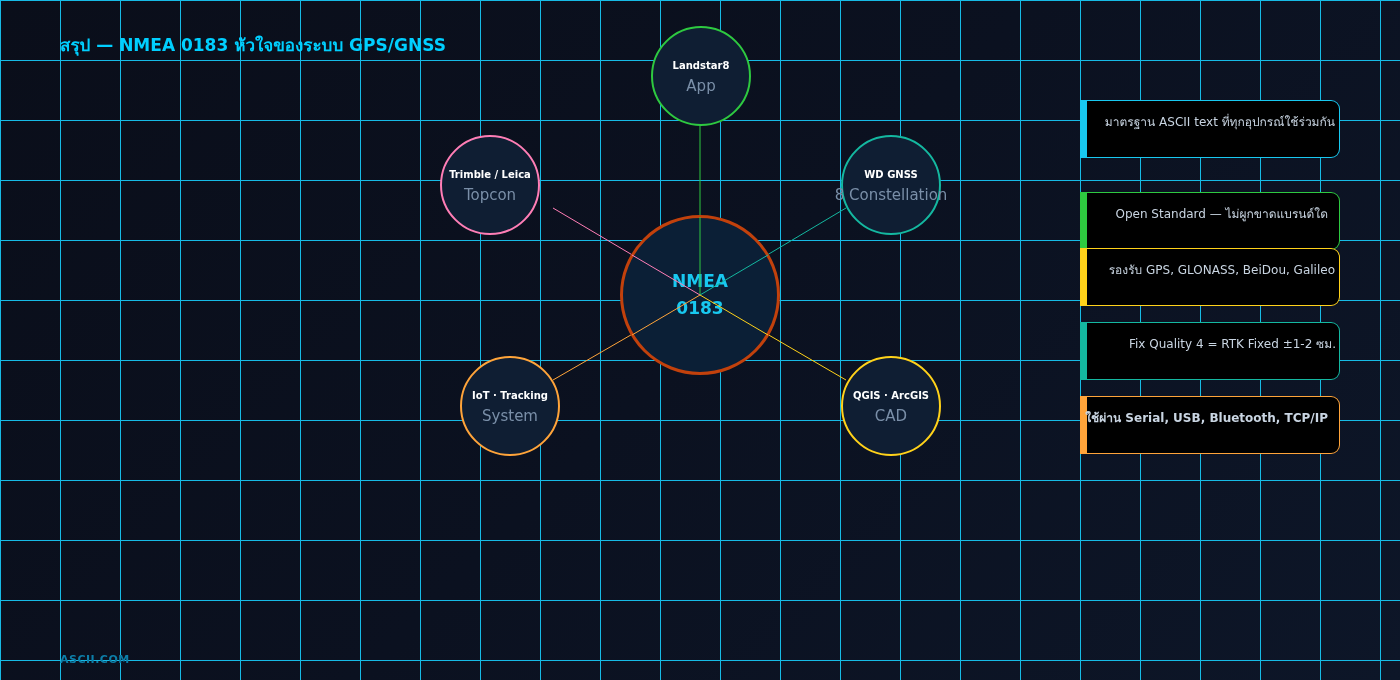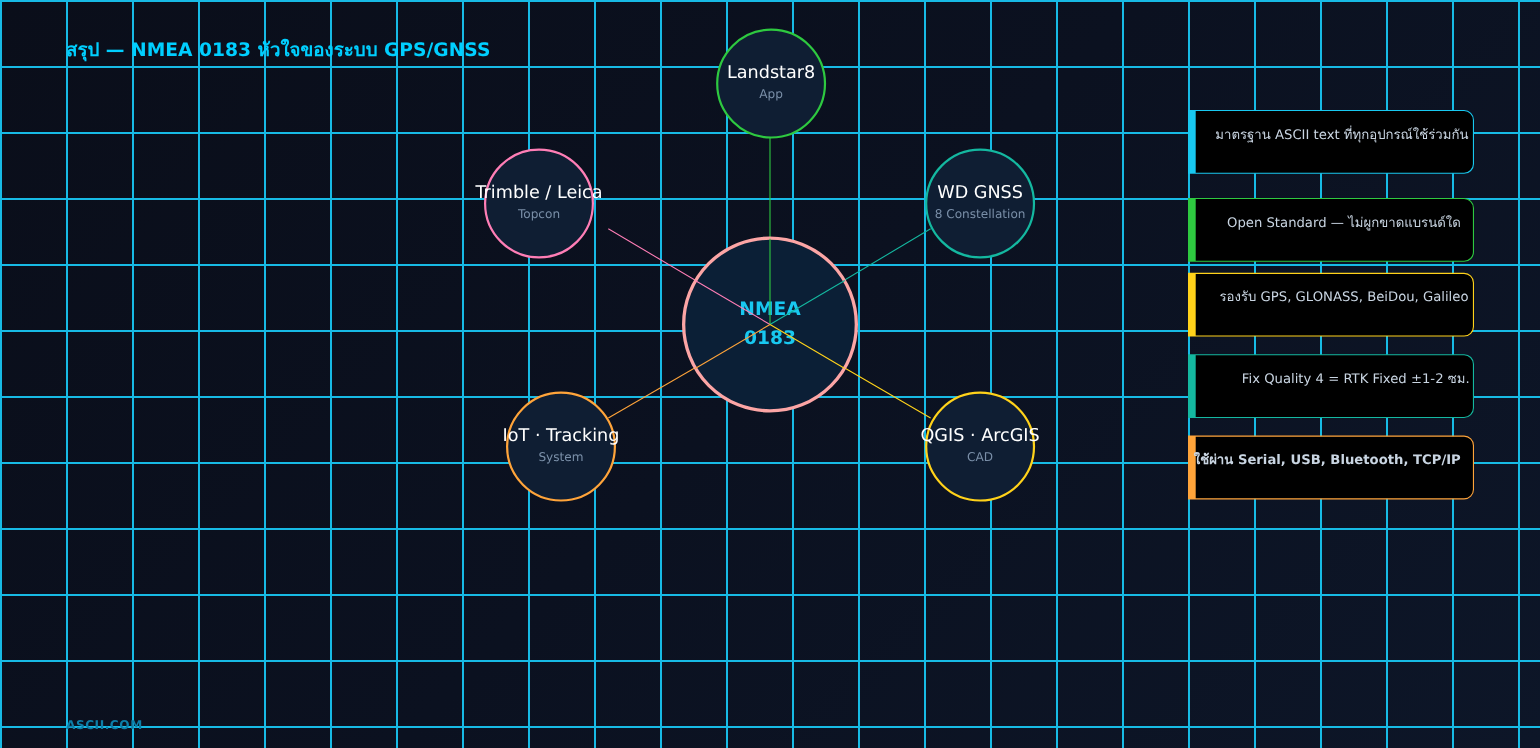--- a/index.html
+++ b/index.html
@@ -50,21 +50,21 @@
       width: 1400px; height: 680px;
       pointer-events: none;
     }
     .hub {
       position: absolute;
       left: 620px;
       top: 215px;
       width: 154px;
       height: 154px;
       border-radius: 50%;
-      border: 3px solid #fca5a5;
+      border: 3px solid #c2410c;
       background: #0b1f36;
       display: flex;
       flex-direction: column;
       align-items: center;
       justify-content: center;
       box-sizing: content-box;
     }
     .hub span {
       display: block;
       font-size: 17px;
@@ -80,28 +80,28 @@
       border-radius: 50%;
       border: 2px solid #fff;
       background: #0f1e33;
       display: flex;
       flex-direction: column;
       align-items: center;
       justify-content: center;
       text-align: center;
     }
     .node .n-title {
-      font-size: 16px;
-      font-weight: normal;
+      font-size: 10px;
+      font-weight: bold;
       color: #ffffff;
       white-space: nowrap;
       line-height: 16px;
     }
     .node .n-sub {
-      font-size: 11px;
+      font-size: 15px;
       color: #7a8fa8;
       white-space: nowrap;
       line-height: 16px;
       margin-top: 4px;
     }
     .card {
       position: absolute;
       left: 1080px;
       width: 260px;
       height: 58px;
@@ -165,21 +165,21 @@
   <div class="n-sub">System</div>
 </div>
 <div class="node" style="left:841px; top:356px; border-color:#ffd21a;">
   <div class="n-title">QGIS · ArcGIS</div>
   <div class="n-sub">CAD</div>
 </div>
 
 <div class="card" style="top:100px; border-color:#18c8f0;">
   <span class="c-text">มาตรฐาน ASCII text ที่ทุกอุปกรณ์ใช้ร่วมกัน</span>
 </div>
-<div class="card" style="top:180px; border-color:#2ec940;padding-left:28px;">
+<div class="card" style="top:192px; border-color:#2ec940;padding-left:28px;">
   <span class="c-text" style="right:11px;">Open Standard — ไม่ผูกขาดแบรนด์ใด</span>
 </div>
 <div class="card" style="top:248px; border-color:#ffd21a;">
   <span class="c-text">รองรับ GPS, GLONASS, BeiDou, Galileo</span>
 </div>
 <div class="card" style="top:322px; border-color:#14b8a0;">
   <span class="c-text" style="right:3px;">Fix Quality 4 = RTK Fixed ±1-2 ซม.</span>
 </div>
 <div class="card" style="top:396px; border-color:#ffa43a;">
   <span class="c-text" style="right:11px;font-weight:bold;">ใช้ผ่าน Serial, USB, Bluetooth, TCP/IP</span>

